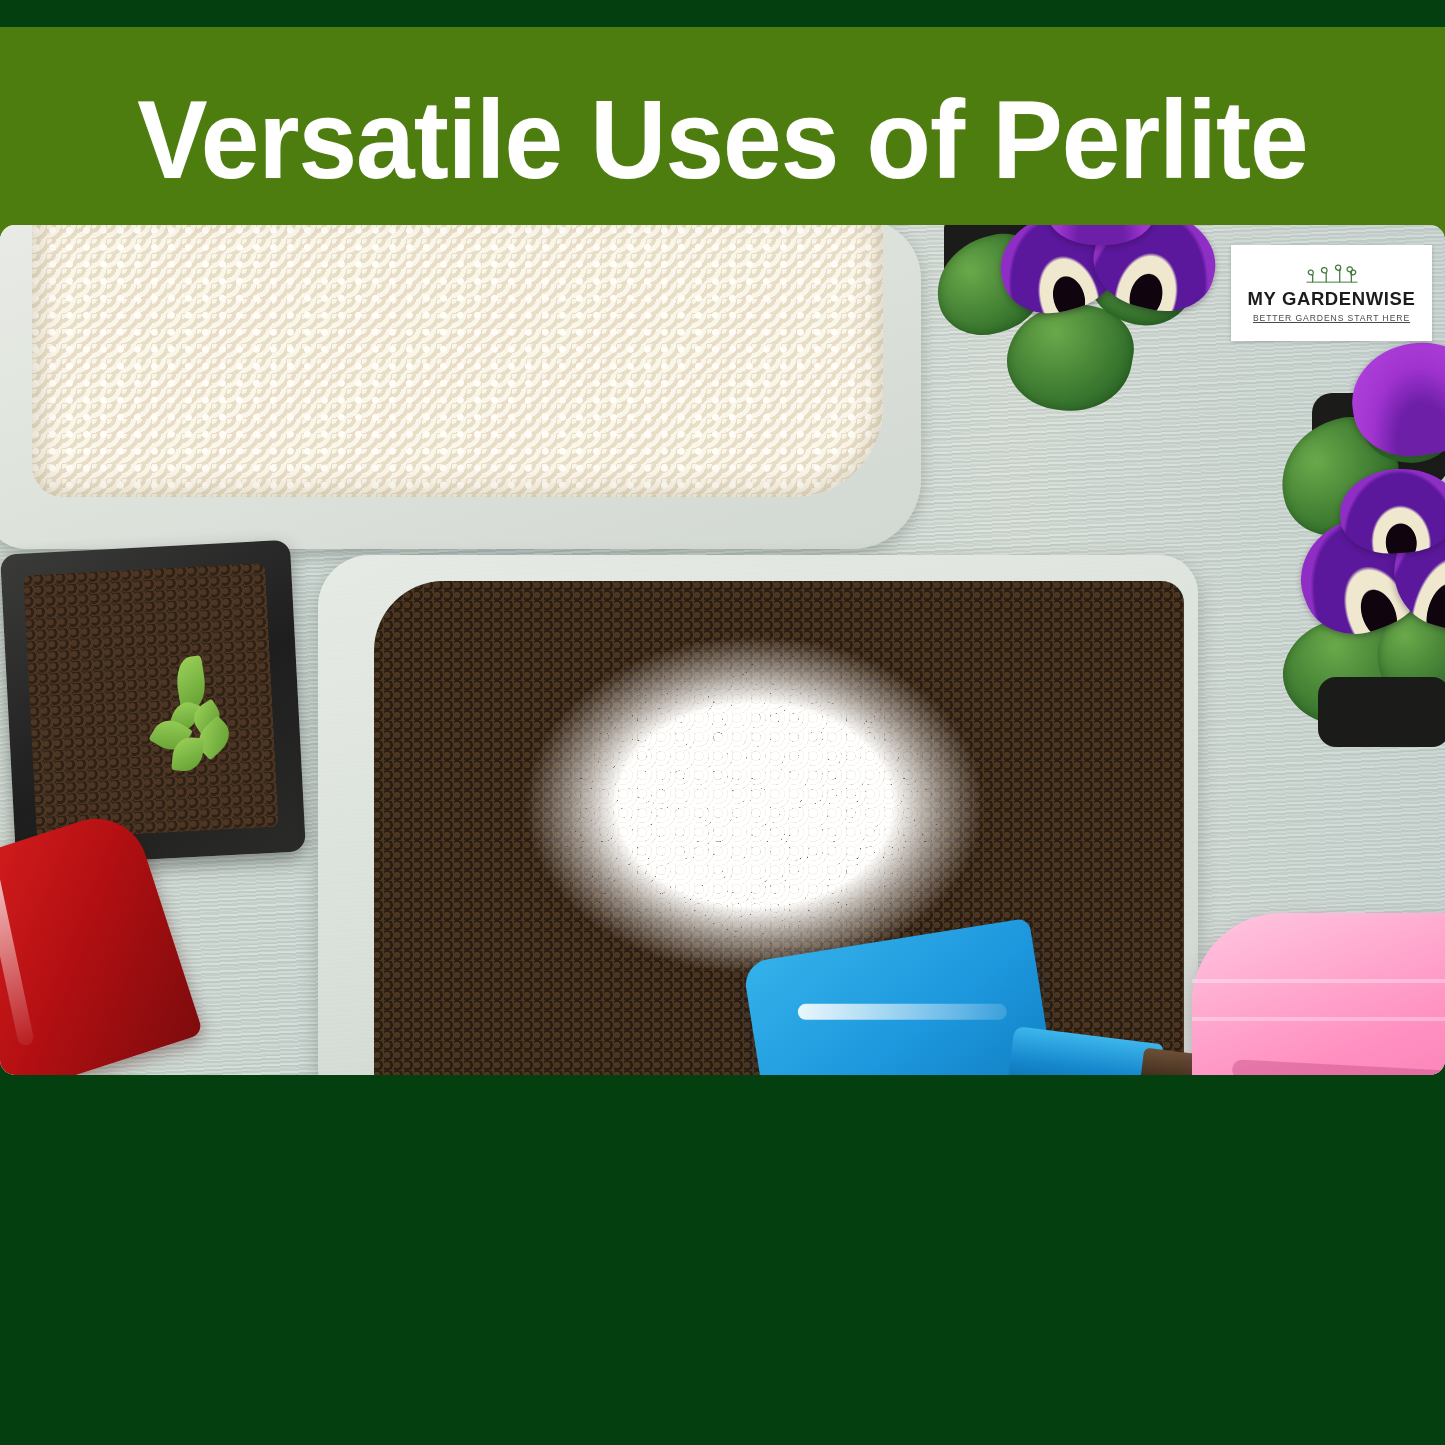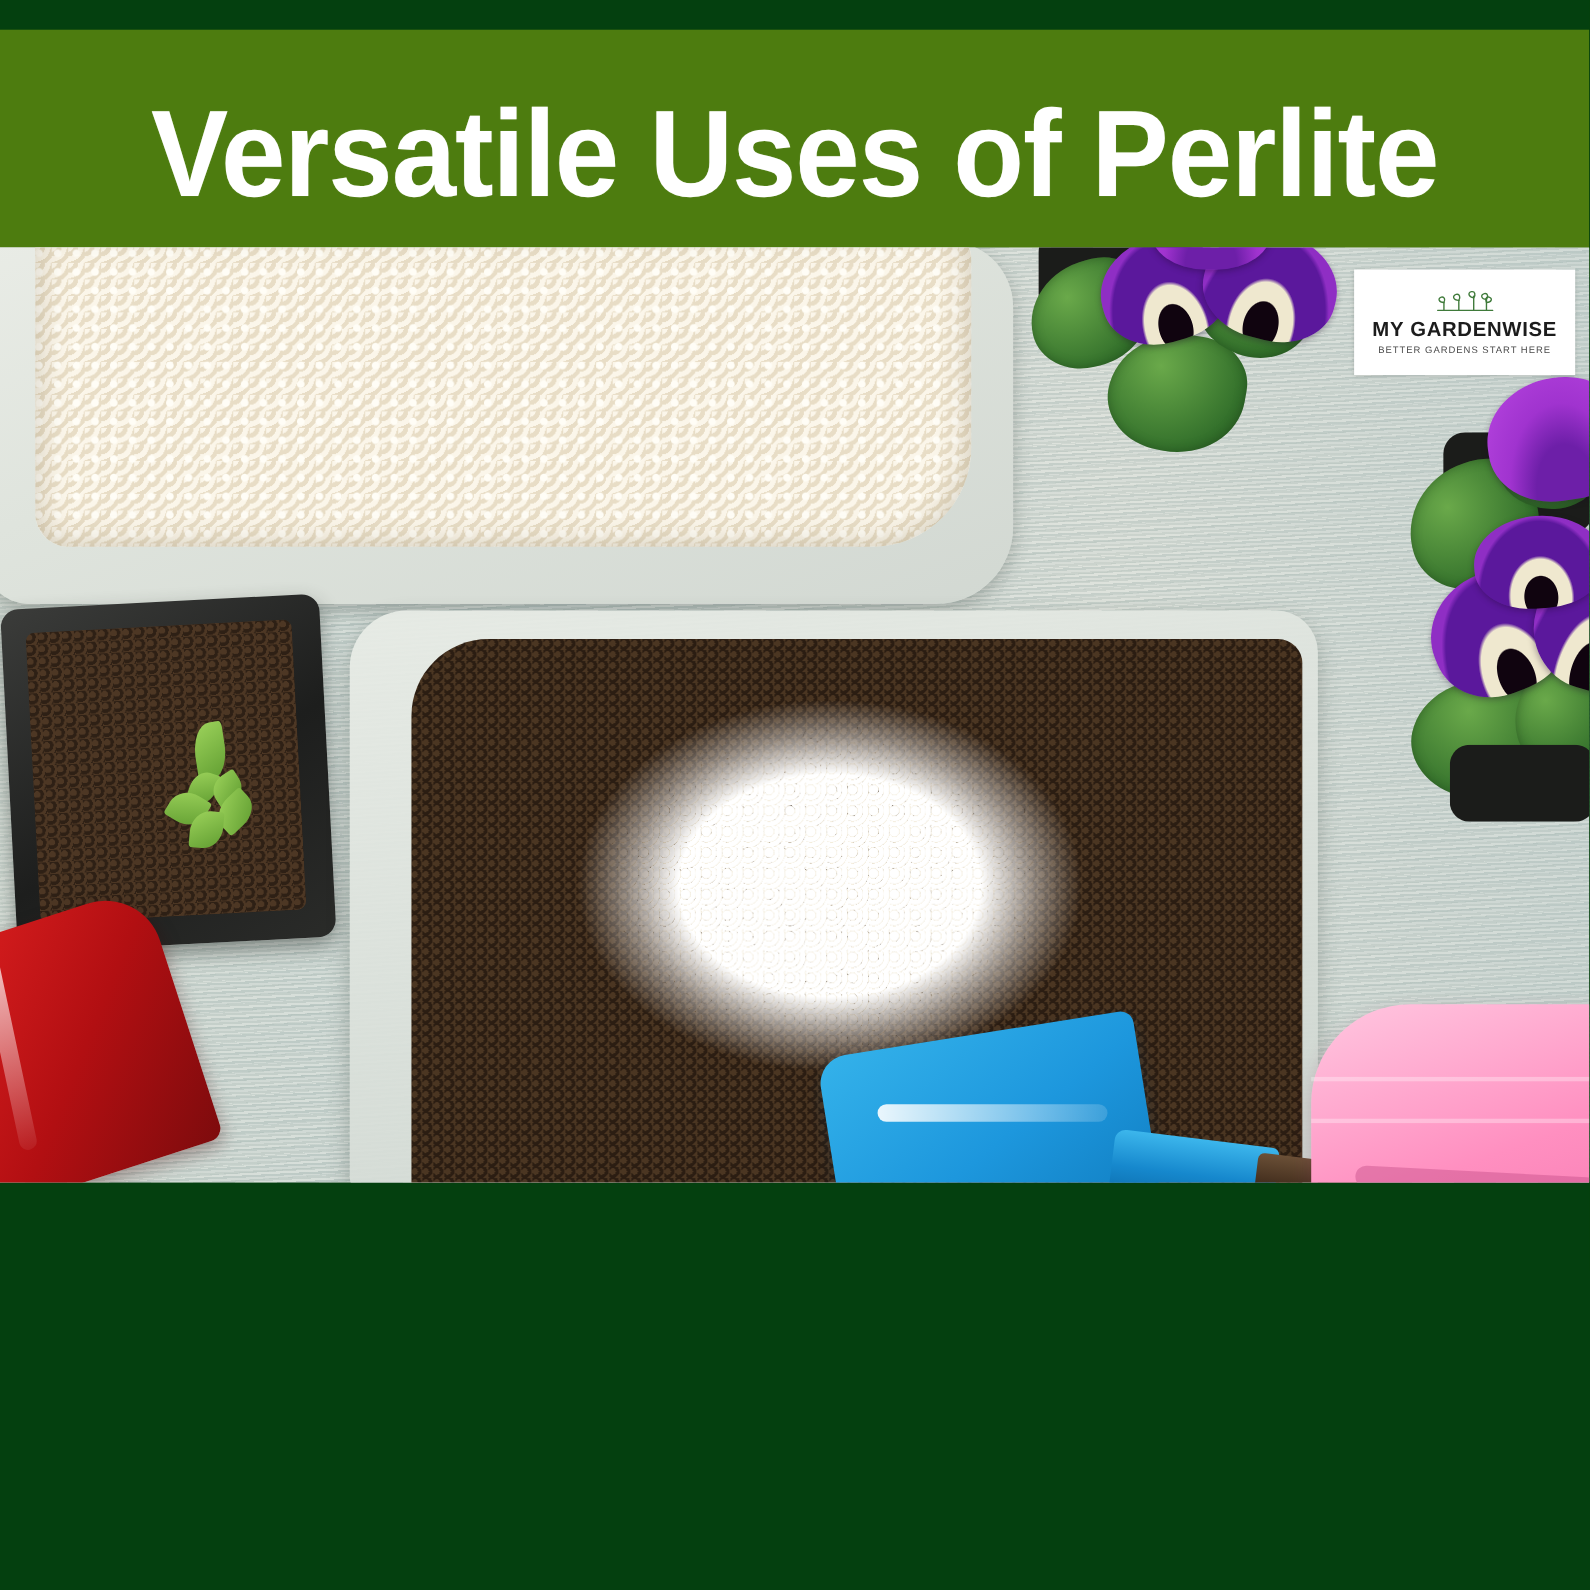--- a/index.html
+++ b/index.html
@@ -41,20 +41,21 @@
   .photo{
     position:absolute;left:0;top:225px;width:1445px;height:850px;
     overflow:hidden;
     background:
       repeating-linear-gradient(
         177deg,
         #d9dfdc 0px,#d9dfdc 2px,
         #c3cdc9 2px,#c3cdc9 4px,
         #e4e8e4 4px,#e4e8e4 6px,
         #b9c6c3 6px,#b9c6c3 8px);
+    border-radius: 15px;
   }
   
   .wood-tint{
     position:absolute;inset:0;
     background:
       linear-gradient(90deg, rgba(205,214,205,.55), rgba(183,201,199,.30) 35%, rgba(214,219,210,.45) 70%, rgba(190,204,200,.5)),
       repeating-linear-gradient(176deg, rgba(150,170,165,.30) 0px, rgba(150,170,165,.30) 1px, rgba(255,255,255,0) 1px, rgba(255,255,255,0) 7px);
     pointer-events:none;
   }
 
@@ -214,21 +215,21 @@
   }
   .logo-badge .sprout-icon{width:58px;height:24px;display:block;margin-bottom:3px;}
   .logo-badge .brand{
     font-family:"Liberation Sans", sans-serif;
     font-weight:bold;font-size:18.5px;letter-spacing:.6px;color:#1c1c1c;
     line-height:1;white-space:nowrap;
   }
   .logo-badge .tagline{
     font-family:"Liberation Sans", sans-serif;
     font-weight:normal;font-size:8.6px;letter-spacing:.9px;color:#4a4a4a;
-    line-height:1;margin-top:5px;white-space:nowrap;
+    line-height:1;margin-top:5px;white-space:nowrap;text-decoration:underline;
   }
 
   
   .caption-band{
     position:absolute;left:0;top:1075px;width:1445px;height:370px;
     background:#04400f;
     display:flex;flex-direction:column;align-items:center;justify-content:center;
     padding-top:6px;
     box-sizing:border-box;
   }

